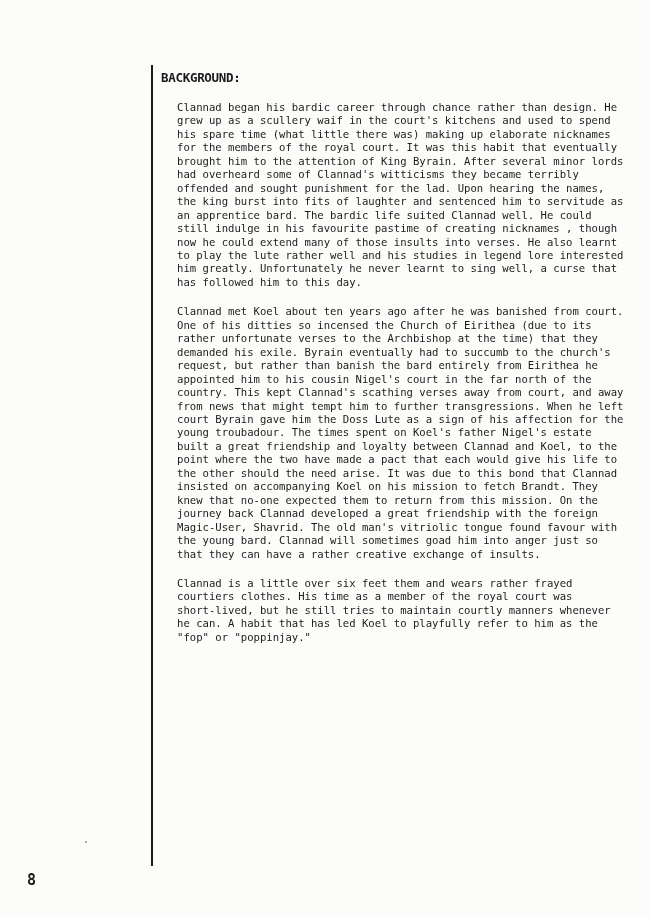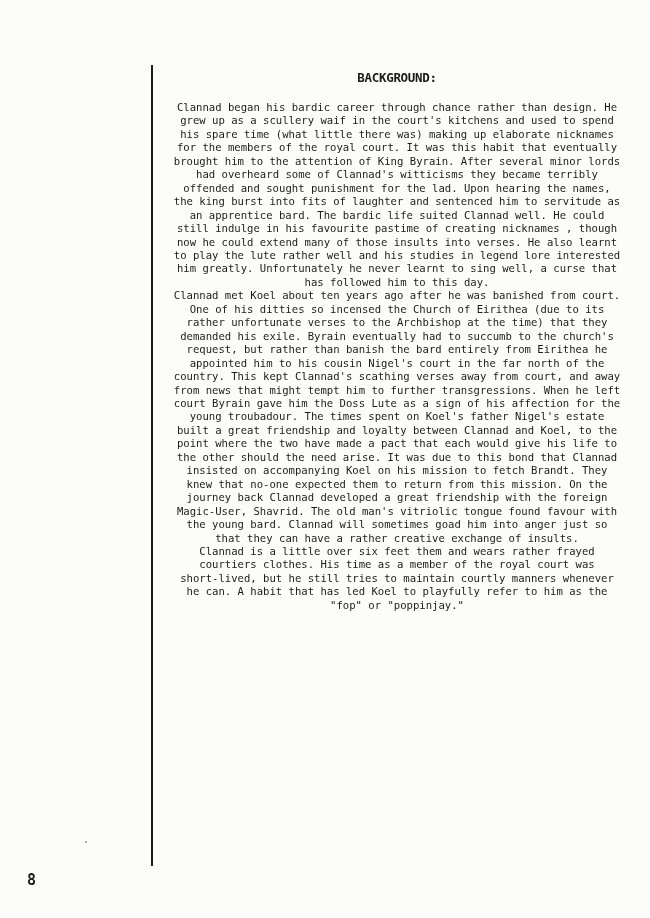--- a/index.html
+++ b/index.html
@@ -7,21 +7,20 @@
     padding: 0;
     background: #ffffff;
   }
   .page {
     position: relative;
     width: 650px;
     height: 918px;
     background: var(--paper, #fcfcfa);
     overflow: hidden;
     font-family: "DejaVu Sans Mono", "Liberation Mono", monospace;
-    text-align: center;
   }
   .margin-rule {
     position: absolute;
     left: 151px;
     top: 65px;
     width: 2px;
     height: 801px;
     background: var(--ink, #1b1b1b);
   }
   .content {
@@ -36,21 +35,21 @@
     line-height: 13px;
     letter-spacing: -0.3px;
     color: var(--ink, #1b1b1b);
     margin: 0 0 17px 0;
   }
   .para {
     font-size: 10.6px;
     line-height: 13.45px;
     white-space: pre;
     color: var(--ink, #1b1b1b);
-    margin: 0;
+    margin: 16px;
   }
   .page-number {
     position: absolute;
     left: 27px;
     top: 871px;
     font-weight: bold;
     font-size: 15px;
     line-height: 18px;
     color: var(--ink, #1b1b1b);
   }

